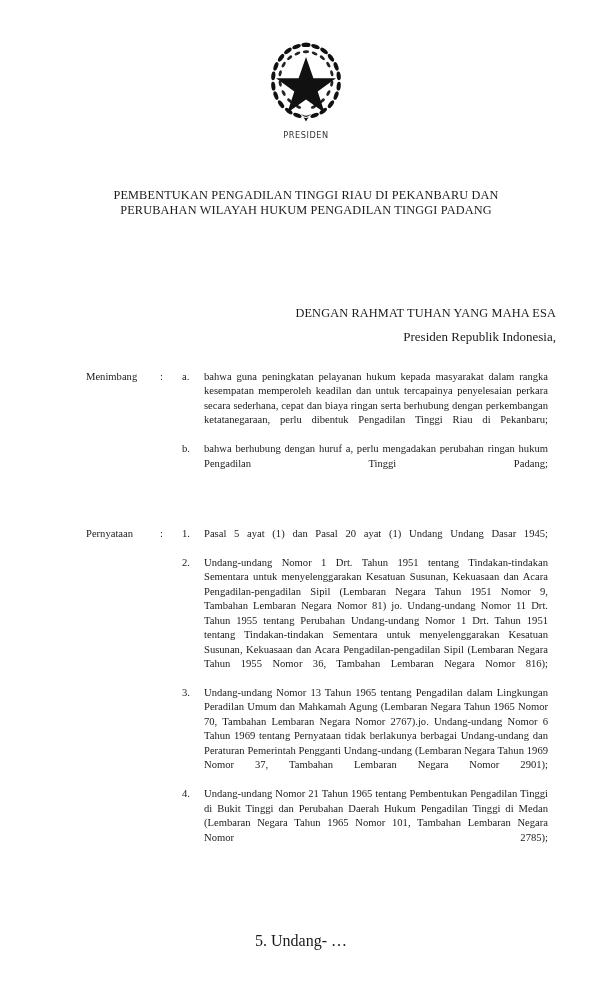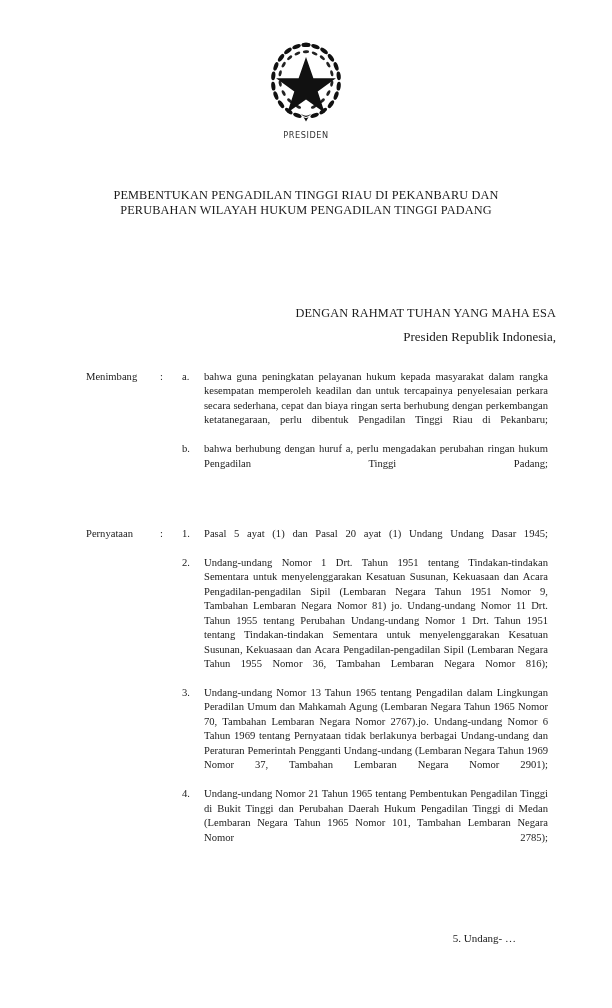--- a/index.html
+++ b/index.html
@@ -127,22 +127,22 @@
     display: inline-block;
     width: 100%;
   }
 
   
   .footer-cont {
     position: absolute;
     top: 932px;
     left: 86px;
     width: 462px;
-    font-size: 11px;
-    text-align: right;
+    font-size: 16px;
+    text-align: center;
     padding-right: 32px;
     box-sizing: border-box;
   }
 </style>
 </head>
 <body>
 
 <div class="page">
 
   <div class="emblem-block">

